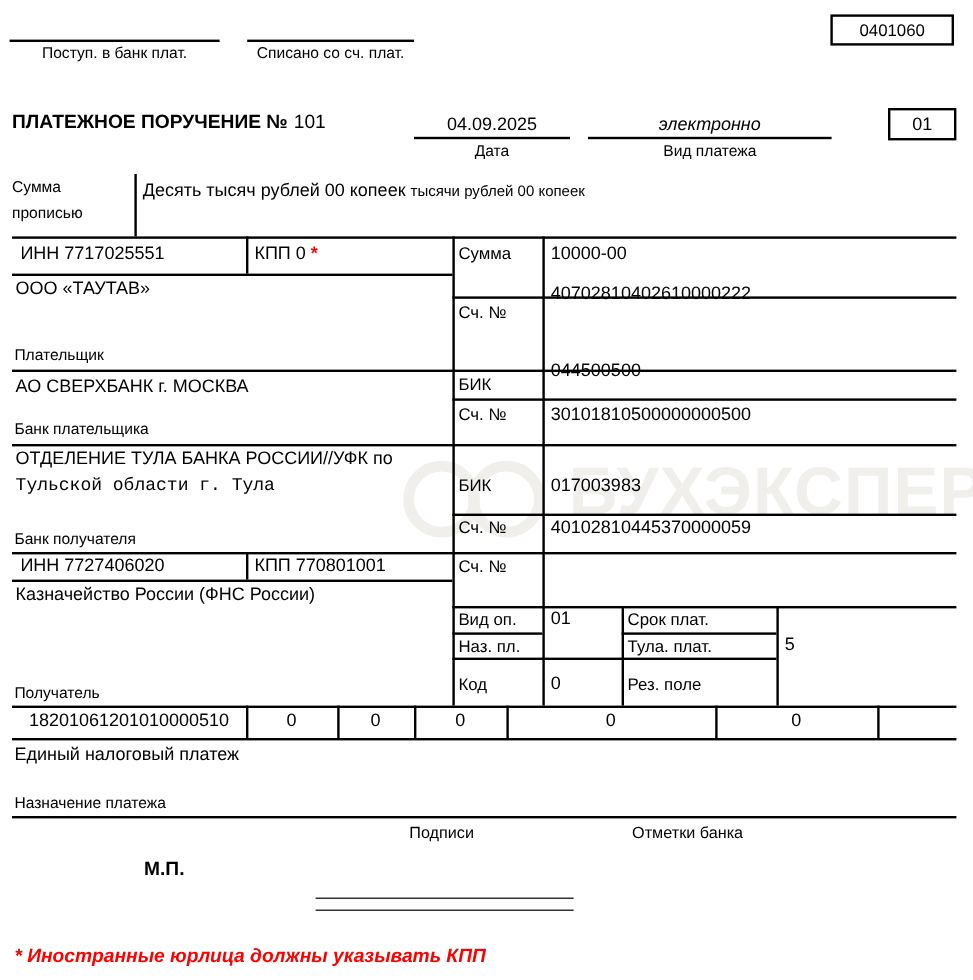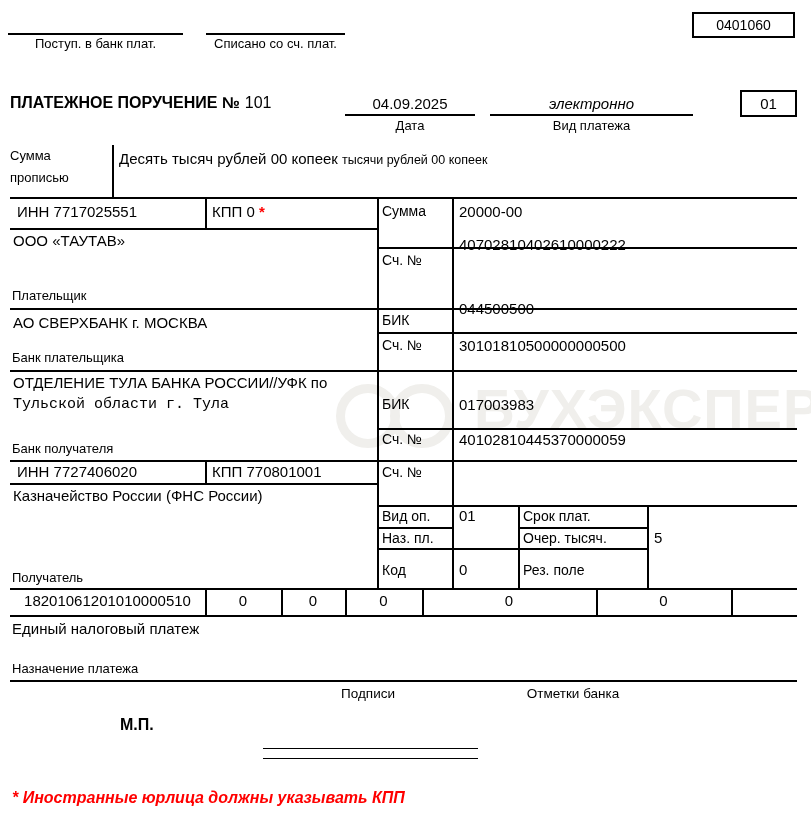--- a/index.html
+++ b/index.html
@@ -92,21 +92,21 @@
   <i class="vl" style="left:731px;top:588px;height:27px;"></i>
 
   <span class="tx" style="left:17px;top:203px;">ИНН 7717025551</span>
   <span class="tx" style="left:212px;top:203px;">
     <span>КПП 0</span>
     <span class="red b">*</span>
   </span>
   <span class="tx" style="left:13px;top:232px;">ООО «ТАУТАВ»</span>
   <span class="tx sm" style="left:12px;top:289px;">Плательщик</span>
   <span class="tx lbl" style="left:382px;top:203px;">Сумма</span>
-  <span class="tx" style="left:459px;top:203px;">20000-00</span>
+  <span class="tx" style="left:459px;top:203px;">10000-00</span>
   <span class="tx lbl" style="left:382px;top:252px;">Сч. №</span>
   <span class="tx" style="left:459px;top:236px;">40702810402610000222</span>
 
   <span class="tx" style="left:13px;top:314px;">АО СВЕРХБАНК г. МОСКВА</span>
   <span class="tx sm" style="left:12px;top:351px;">Банк плательщика</span>
   <span class="tx lbl" style="left:382px;top:312px;">БИК</span>
   <span class="tx" style="left:459px;top:300px;">044500500</span>
   <span class="tx lbl" style="left:382px;top:337px;">Сч. №</span>
   <span class="tx" style="left:459px;top:337px;">30101810500000000500</span>
 
@@ -123,21 +123,21 @@
   <span class="tx" style="left:13px;top:487px;">Казначейство России (ФНС России)</span>
   <span class="tx sm" style="left:12px;top:571px;">Получатель</span>
   <span class="tx lbl" style="left:382px;top:464px;">Сч. №</span>
 
   <span class="tx lbl" style="left:382px;top:508px;">Вид оп.</span>
   <span class="tx" style="left:459px;top:507px;">01</span>
   <span class="tx lbl" style="left:523px;top:508px;">Срок плат.</span>
   <span class="tx" style="left:654px;top:507px;"></span>
   <span class="tx lbl" style="left:382px;top:530px;">Наз. пл.</span>
   <span class="tx" style="left:459px;top:529px;"></span>
-  <span class="tx lbl" style="left:523px;top:530px;">Очер. тысяч.</span>
+  <span class="tx lbl" style="left:523px;top:530px;">Тула. плат.</span>
   <span class="tx" style="left:654px;top:529px;">5</span>
   <span class="tx lbl" style="left:382px;top:562px;">Код</span>
   <span class="tx" style="left:459px;top:561px;">0</span>
   <span class="tx lbl" style="left:523px;top:562px;">Рез. поле</span>
   <span class="tx" style="left:654px;top:561px;"></span>
 
   <span class="tx ctr" style="left:10px;top:592px;width:195px;">18201061201010000510</span>
   <span class="tx ctr" style="left:205px;top:592px;width:76px;">0</span>
   <span class="tx ctr" style="left:281px;top:592px;width:64px;">0</span>
   <span class="tx ctr" style="left:345px;top:592px;width:77px;">0</span>

